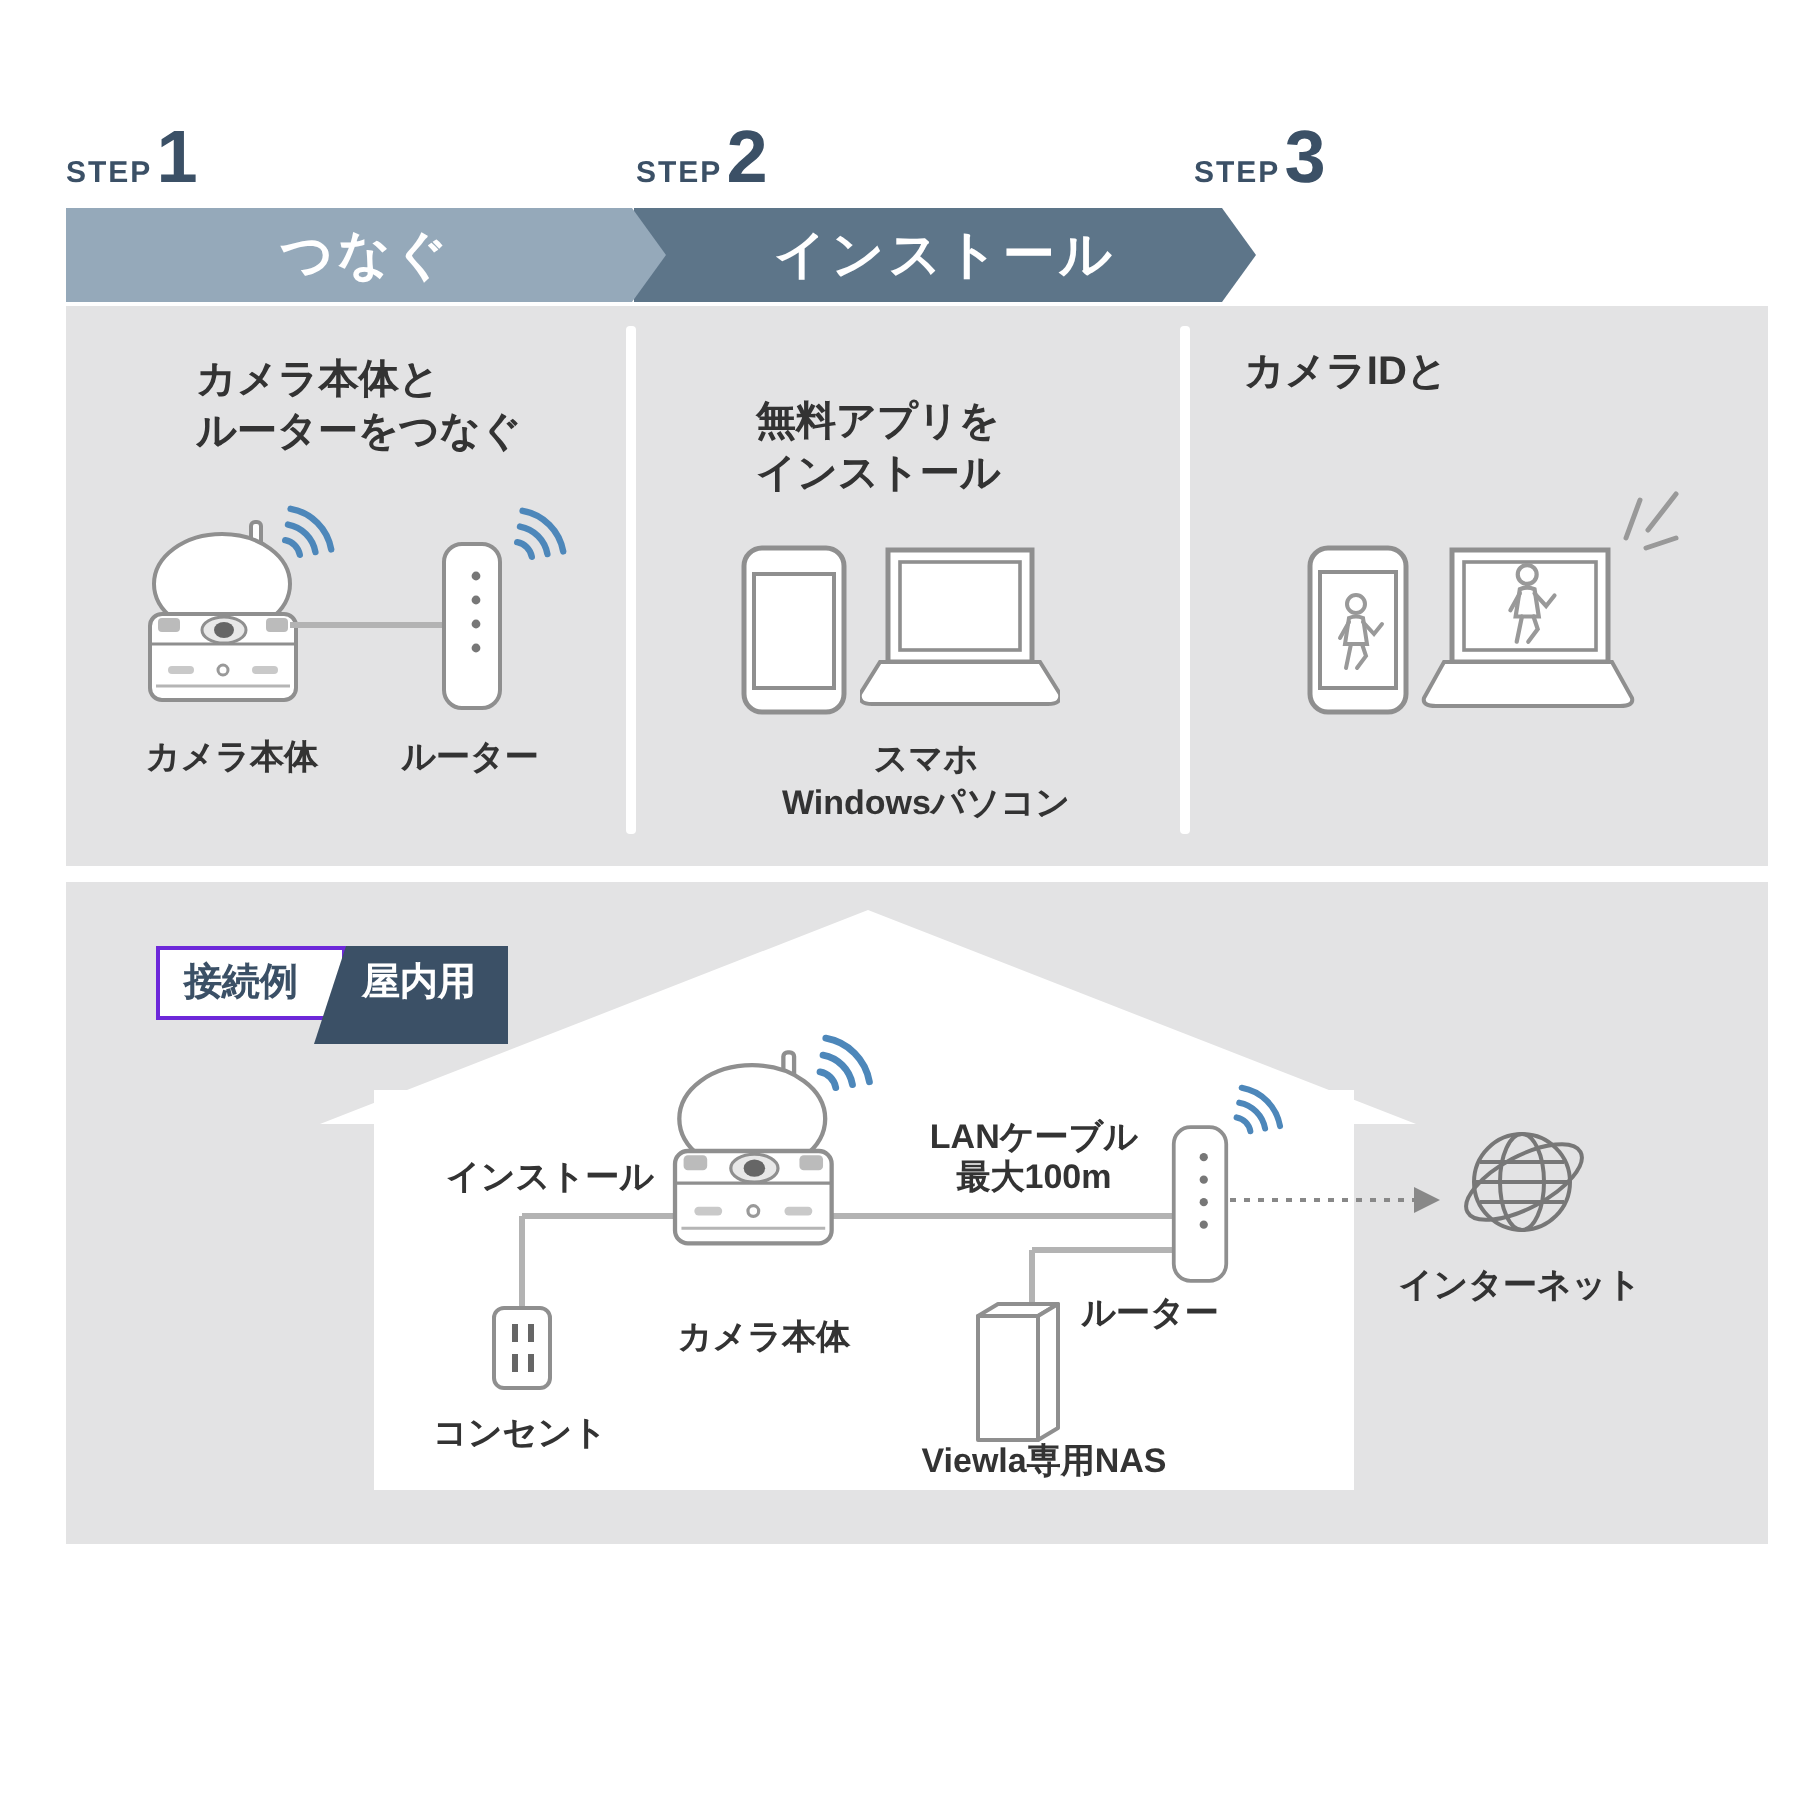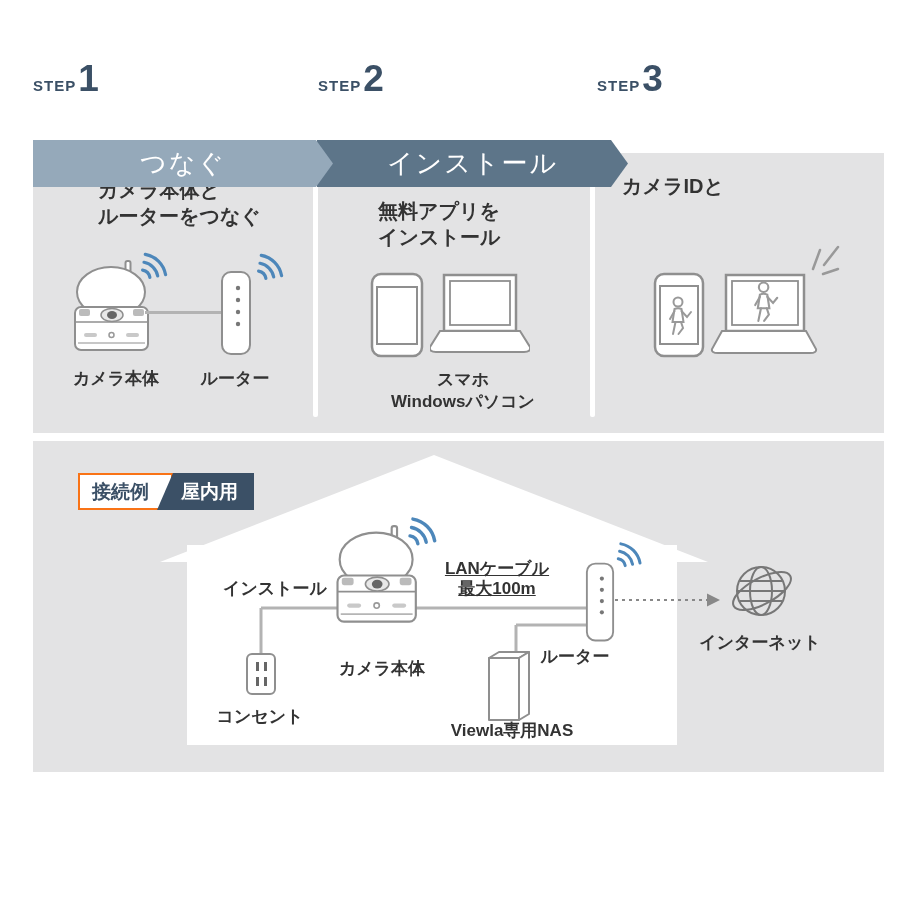--- a/index.html
+++ b/index.html
@@ -5,35 +5,35 @@
   html,body{margin:0;padding:0;background:#fff;}
   body{font-family:"Liberation Sans","DejaVu Sans",sans-serif;}
   .page{position:relative;width:900px;height:788px;background:#ffffff;overflow:hidden;}
   .abs{position:absolute;}
   
   .step-head{position:absolute;display:flex;align-items:baseline;color:#3b5066;}
   .step-head .word{font-size:15px;font-weight:700;letter-spacing:1px;}
   .step-head .num{font-size:37px;font-weight:800;line-height:0.8;margin-left:2px;}
   
   .banner-seg{position:absolute;top:104px;height:47px;line-height:47px;text-align:center;
-    color:#fff;font-size:26px;font-weight:400;letter-spacing:2px;
-    clip-path:polygon(0 0,calc(100% - 17px) 0,100% 50%,calc(100% - 17px) 100%,0 100%);margin-top:36px;}
+    color:#fff;font-size:26px;font-weight:700;letter-spacing:2px;
+    clip-path:polygon(0 0,calc(100% - 17px) 0,100% 50%,calc(100% - 17px) 100%,0 100%);}
   
   .panel-area{position:absolute;left:33px;top:153px;width:851px;height:280px;background:#e3e3e4;}
   .divider{position:absolute;top:10px;width:5px;height:254px;background:#ffffff;border-radius:2px;}
   .desc{position:absolute;font-size:20px;font-weight:700;color:#333;line-height:26px;white-space:pre;}
   .cap{position:absolute;font-size:17px;font-weight:700;color:#333;text-align:center;line-height:22px;}
   
   .bottom-area{position:absolute;left:33px;top:441px;width:851px;height:331px;background:#e3e3e4;}
   .lbl{position:absolute;font-size:17px;font-weight:700;color:#333;text-align:center;line-height:20px;}
   .badge{position:absolute;left:45px;top:32px;display:flex;height:37px;}
-  .badge .b-left{box-sizing:border-box;height:37px;border:2px solid #f97316;background:#fff;color:#3b5066;
+  .badge .b-left{box-sizing:border-box;height:37px;border:2px solid #6d28d9;background:#fff;color:#3b5066;
      font-size:19px;font-weight:700;line-height:33px;padding:0 22px 0 12px;}
   .badge .b-right{height:37px;background:#3b5066;color:#fff;font-size:19px;font-weight:700;line-height:37px;
-     padding:0 16px 0 24px;margin-left:-16px;clip-path:polygon(16px 0,100% 0,100% 100%,0 100%);}
+     padding:0 16px 12px 24px;margin-left:-16px;clip-path:polygon(16px 0,100% 0,100% 100%,0 100%);}
   svg{display:block;}
 </style>
 </head>
 <body>
 
 <div class="page">
 
   <div class="step-head" style="left:33px;top:64px;">
     <span class="word">STEP</span>
     <span class="num">1</span>
@@ -168,24 +168,24 @@
       </g>
     </svg>
 
     <div class="badge">
       <div class="b-left">接続例</div>
       <div class="b-right">屋内用</div>
     </div>
 
     <div class="lbl" style="left:162px;top:138px;width:160px;">インストール</div>
     <div class="lbl" style="left:269px;top:218px;width:160px;">カメラ本体</div>
-    <div class="lbl" style="left:384px;top:118px;width:160px;text-decoration:underline;"><span>LANケーブル</span><br><span>最大100m</span></div>
+    <div class="lbl" style="left:404px;top:118px;width:160px;"><span>LANケーブル</span><br><span>最大100m</span></div>
     <div class="lbl" style="left:462px;top:206px;width:160px;">ルーター</div>
     <div class="lbl" style="left:147px;top:266px;width:160px;">コンセント</div>
-    <div class="lbl" style="left:389px;top:280px;width:180px;">Viewla専用NAS</div>
+    <div class="lbl" style="left:399px;top:280px;width:180px;">Viewla専用NAS</div>
     <div class="lbl" style="left:647px;top:192px;width:160px;">インターネット</div>
 
     <svg class="abs" style="left:300px;top:68px;" width="112" height="118" viewBox="0 0 104 110">
       <g stroke="#8f8f8f" stroke-width="2" fill="#ffffff">
         <rect x="54.5" y="16" width="5" height="14" rx="2"></rect>
         <ellipse cx="40" cy="47" rx="34" ry="25"></ellipse>
         <rect x="4" y="62" width="73" height="43" rx="6"></rect>
       </g>
       <line x1="4" y1="77" x2="77" y2="77" stroke="#8f8f8f" stroke-width="1.5"></line>
       <rect x="8" y="64" width="11" height="7" rx="2" fill="#bbbbbb"></rect>

